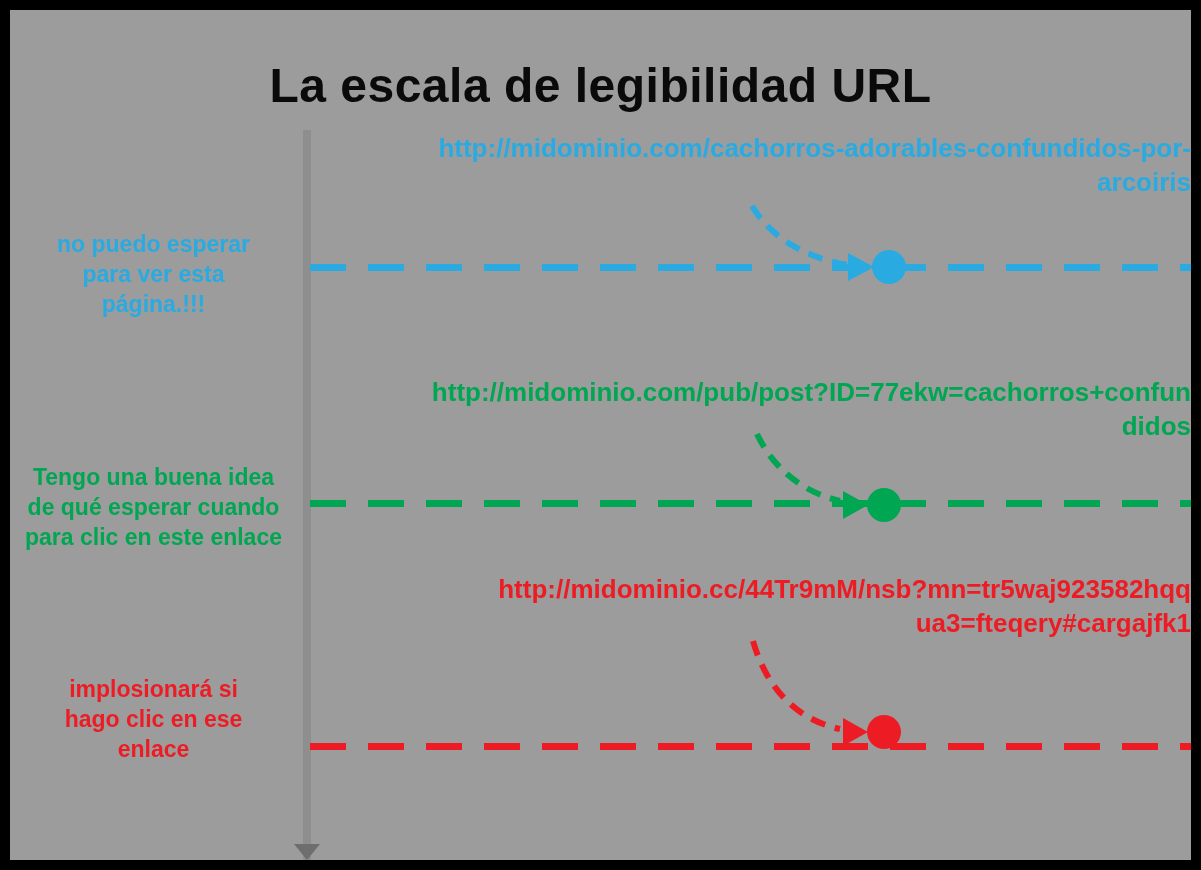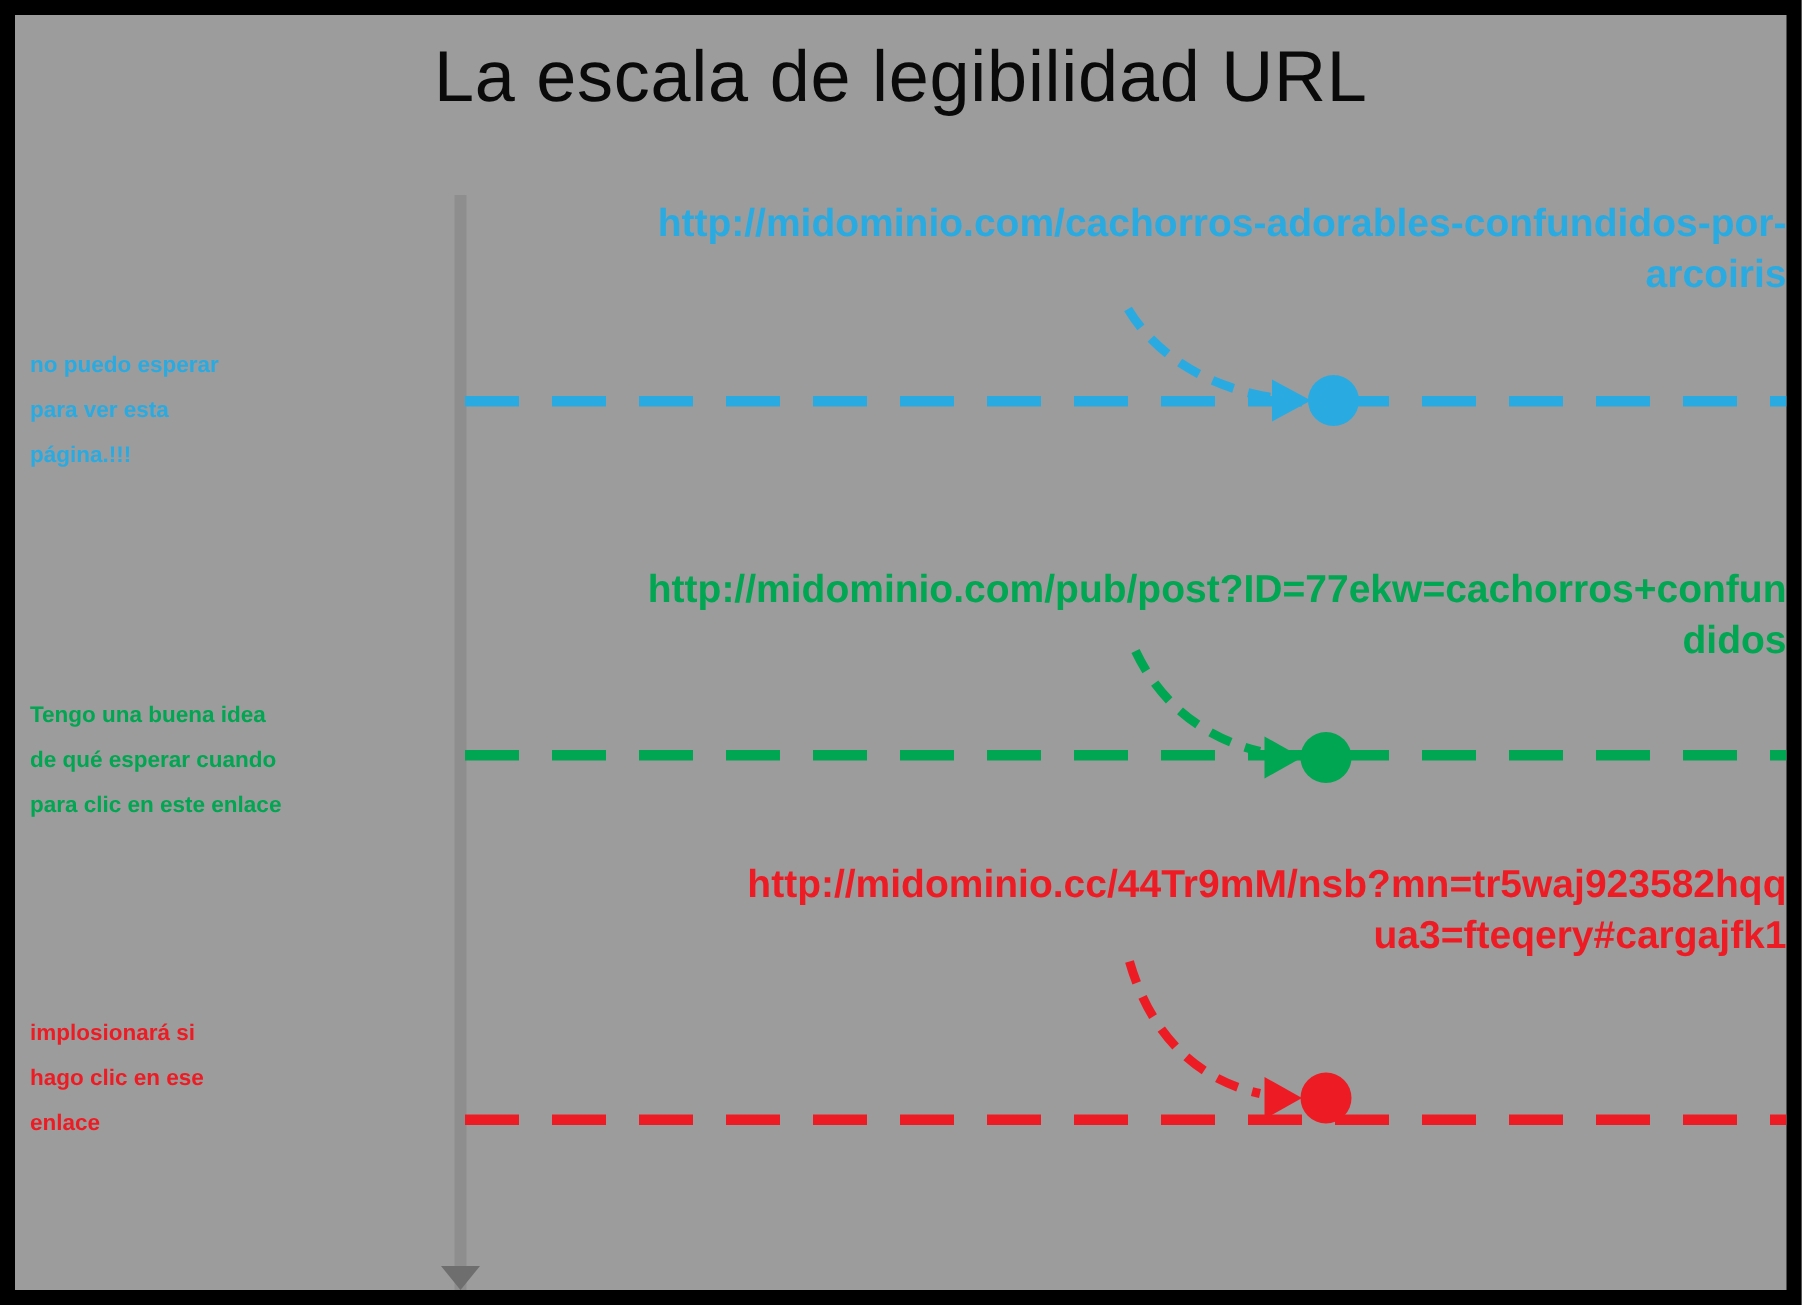--- a/index.html
+++ b/index.html
@@ -11,24 +11,24 @@
     width: 1201px;
     height: 870px;
     margin: 0 auto;
     background: var(--background, #9c9c9c);
     border: 10px solid var(--frame_border, #000);
     overflow: hidden;
   }
 
   .title {
     position: absolute;
-    top: 14px; left: 0; width: 100%;
+    top: 48px; left: 0; width: 100%;
     text-align: center;
     font-size: 48px;
-    font-weight: normal;
+    font-weight: bold;
     color: #0a0a0a;
     letter-spacing: 0.5px;
   }
 
   
   .axis {
     position: absolute;
     left: 293px; top: 120px;
     width: 8px; height: 730px;
     background: var(--axis, #8e8e8e);
@@ -54,23 +54,23 @@
     font-size: 26px;
     line-height: 34px;
   }
   .url.s0 { top: 121px; }
   .url.s1 { top: 349px; margin-top: 16px; }
   .url.s2 { top: 562px; }
 
   .label {
     position: absolute;
     left: 10px; width: 267px;
-    text-align: left;
+    text-align: center;
     font-weight: bold;
-    font-size: 15px;
+    font-size: 23px;
     line-height: 30px;
   }
   .label.s0 { top: 219px; }
   .label.s1 { top: 452px; }
   .label.s2 { top: 664px; }
 
   .dash-line {
     position: absolute;
     left: 300px; width: 881px; height: 7px;
     background-image: repeating-linear-gradient(

